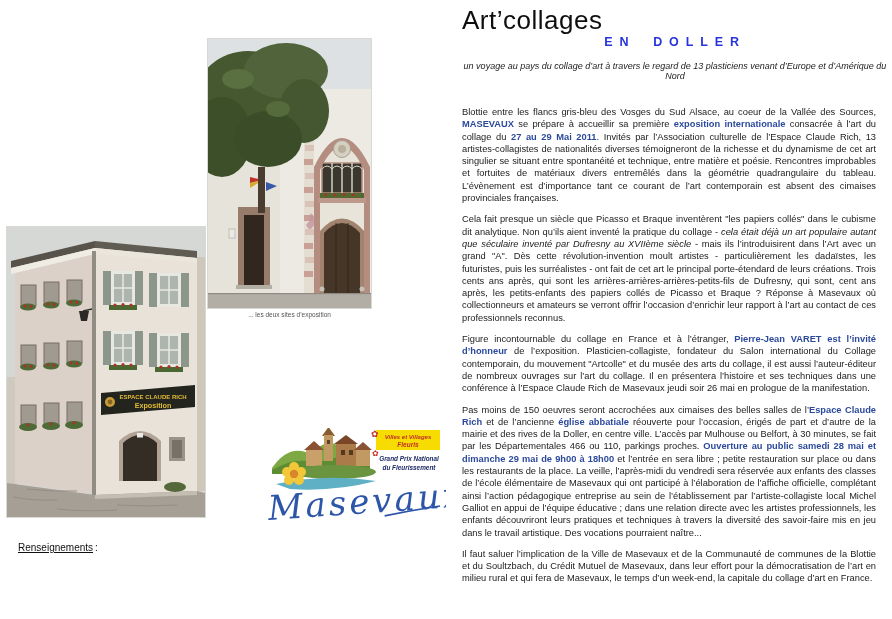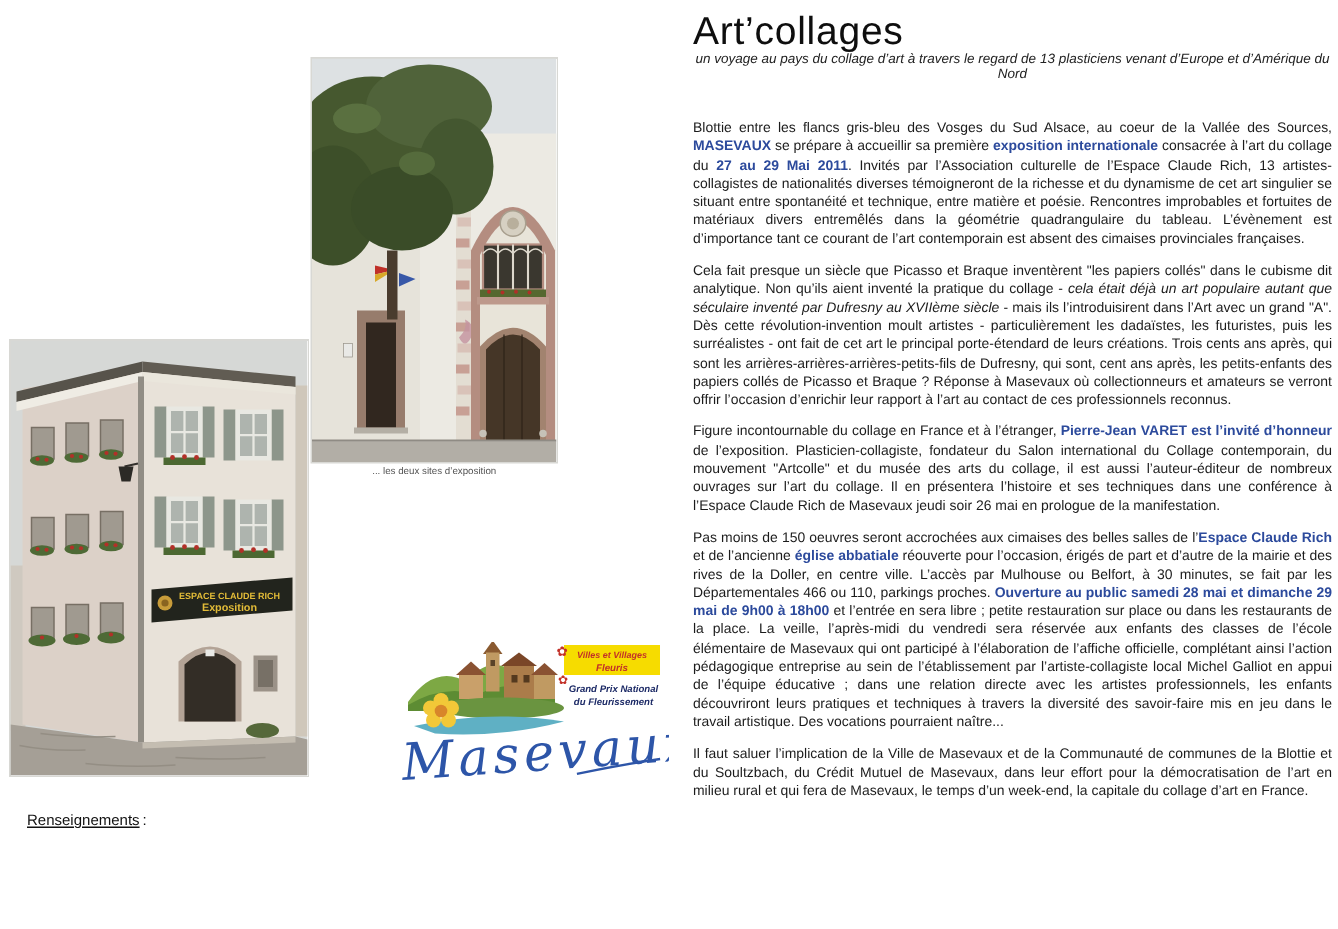--- a/index.html
+++ b/index.html
@@ -14,23 +14,23 @@
   html,body{margin:0;padding:0;background:#ffffff;}
   .page{
     position:relative;width:892px;height:619px;background:#ffffff;overflow:hidden;
     font-family:"Liberation Sans", sans-serif;color:#1c1c1c;
   }
   
   .article{position:absolute;left:462px;top:6px;width:426px;}
   .title{font-size:26px;line-height:28px;color:#0e0e0e;letter-spacing:0.5px;}
   .endoller{text-align:center;font-size:12.5px;font-weight:bold;color:var(--titleblue);
     letter-spacing:0.55em;word-spacing:0.6em;margin-top:1px;}
-  .tagline{text-align:center;font-style:italic;font-size:9px;color:#222;}
+  .tagline{text-align:center;font-style:italic;font-size:9px;color:#222;margin-top:12px;}
   .bodytext{margin-top:25px;font-size:9.3px;line-height:12.3px;text-align:justify;color:#1b1b1b;}
-  .bodytext p{margin:0 0 9px 0;}
+  .bodytext p{margin:0 12px 9px 0;}
   .run-b{font-weight:bold;color:var(--linkblue);}
   .run-i{font-style:italic;}
   
   .photo{position:absolute;display:block;}
   .photo svg{display:block;width:100%;height:100%;}
   .church-photo{left:208px;top:39px;width:163px;height:269px;box-shadow:0 0 0 1px #d8d8d4;}
   .building-photo{left:7px;top:227px;width:198px;height:290px;box-shadow:0 0 0 1px #d8d8d4;}
   .caption{position:absolute;left:208px;top:311px;width:163px;text-align:center;
     font-size:6.5px;color:#555;}
   .logo{position:absolute;left:264px;top:428px;width:182px;height:100px;}
@@ -306,20 +306,21 @@
         <text x="4" y="86" font-size="34" class="svg-script">Masevaux</text>
         <path d="M120 90 Q150 86 176 84" stroke="var(--logoblue)" stroke-width="1.6" fill="none"></path>
       </g>
     </svg>
   </div>
 
   <div class="contact-heading"><span>Renseignements</span><span class="colon"> :</span></div>
 
   <div class="article">
     <div class="title">Art’collages</div>
+    <div class="endoller">EN DOLLER</div>
     <div class="tagline">un voyage au pays du collage d’art à travers le regard de 13 plasticiens venant d’Europe et d’Amérique du Nord</div>
     <div class="bodytext">
       <p><span class="run-p">Blottie entre les flancs gris-bleu des Vosges du Sud Alsace, au coeur de la Vallée des Sources, </span><span class="run-b">MASEVAUX</span><span class="run-p"> se prépare à accueillir sa première </span><span class="run-b">exposition internationale</span><span class="run-p"> consacrée à l’art du collage du </span><span class="run-b">27 au 29 Mai 2011</span><span class="run-p">. Invités par l’Association culturelle de l’Espace Claude Rich, 13 artistes-collagistes de nationalités diverses témoigneront de la richesse et du dynamisme de cet art singulier se situant entre spontanéité et technique, entre matière et poésie. Rencontres improbables et fortuites de matériaux divers entremêlés dans la géométrie quadrangulaire du tableau. L’évènement est d’importance tant ce courant de l’art contemporain est absent des cimaises provinciales françaises.</span></p>
       <p><span class="run-p">Cela fait presque un siècle que Picasso et Braque inventèrent "les papiers collés" dans le cubisme dit analytique. Non qu’ils aient inventé la pratique du collage - </span><span class="run-i">cela était déjà un art populaire autant que séculaire inventé par Dufresny au XVIIème siècle</span><span class="run-p"> - mais ils l’introduisirent dans l’Art avec un grand "A". Dès cette révolution-invention moult artistes - particulièrement les dadaïstes, les futuristes, puis les surréalistes - ont fait de cet art le principal porte-étendard de leurs créations. Trois cents ans après, qui sont les arrières-arrières-arrières-petits-fils de Dufresny, qui sont, cent ans après, les petits-enfants des papiers collés de Picasso et Braque ? Réponse à Masevaux où collectionneurs et amateurs se verront offrir l’occasion d’enrichir leur rapport à l’art au contact de ces professionnels reconnus.</span></p>
       <p><span class="run-p">Figure incontournable du collage en France et à l’étranger, </span><span class="run-b">Pierre-Jean VARET est l’invité d’honneur</span><span class="run-p"> de l’exposition. Plasticien-collagiste, fondateur du Salon international du Collage contemporain, du mouvement "Artcolle" et du musée des arts du collage, il est aussi l’auteur-éditeur de nombreux ouvrages sur l’art du collage. Il en présentera l’histoire et ses techniques dans une conférence à l’Espace Claude Rich de Masevaux jeudi soir 26 mai en prologue de la manifestation.</span></p>
       <p><span class="run-p">Pas moins de 150 oeuvres seront accrochées aux cimaises des belles salles de l’</span><span class="run-b">Espace Claude Rich</span><span class="run-p"> et de l’ancienne </span><span class="run-b">église abbatiale</span><span class="run-p"> réouverte pour l’occasion, érigés de part et d’autre de la mairie et des rives de la Doller, en centre ville. L’accès par Mulhouse ou Belfort, à 30 minutes, se fait par les Départementales 466 ou 110, parkings proches. </span><span class="run-b">Ouverture au public samedi 28 mai et dimanche 29 mai de 9h00 à 18h00</span><span class="run-p"> et l’entrée en sera libre ;  petite restauration sur place ou dans les restaurants de la place. La veille, l’après-midi du vendredi sera réservée aux enfants des classes de l’école élémentaire de Masevaux qui ont participé à l’élaboration de l’affiche officielle, complétant ainsi l’action pédagogique  entreprise au sein de l’établissement par l’artiste-collagiste local Michel Galliot en appui de l’équipe éducative ; dans une relation directe avec les artistes professionnels, les enfants découvriront leurs pratiques et techniques à travers la diversité des savoir-faire mis en jeu dans le travail artistique. Des vocations pourraient naître...</span></p>
       <p><span class="run-p">Il faut saluer l’implication de la Ville de Masevaux et de la Communauté de communes de la Blottie et du Soultzbach, du Crédit Mutuel de Masevaux, dans leur effort pour la démocratisation de l’art en milieu rural et qui fera de Masevaux, le temps d’un week-end, la capitale du collage d’art en France.</span></p>
     </div>
   </div>
 

